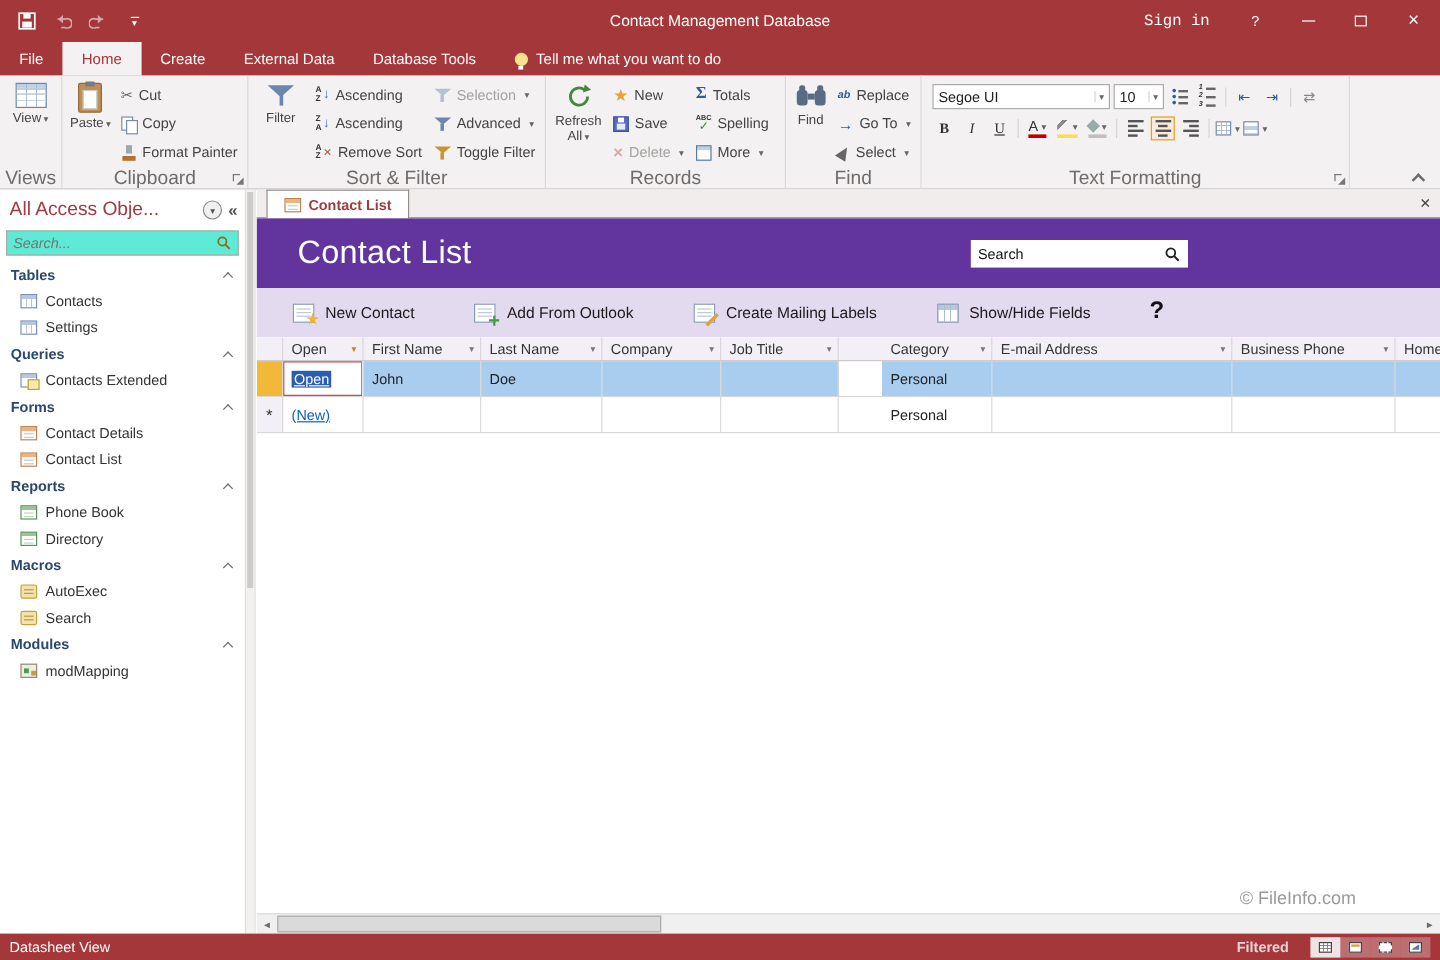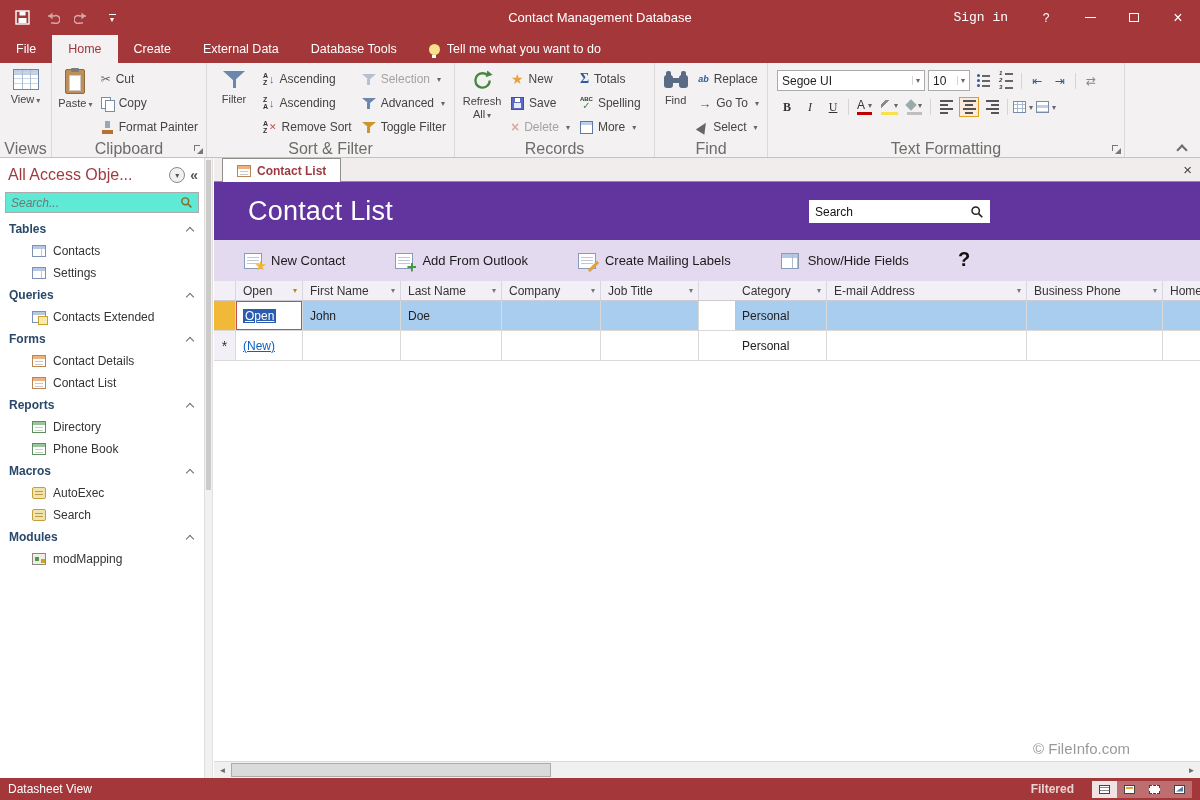--- a/index.html
+++ b/index.html
@@ -137,21 +137,21 @@
   .np-title { height:34px; display:flex; align-items:center; padding:0 6px 0 8px; gap:5px; }
   .np-t { font-size:16px; color:#A03B41; flex:1; white-space:nowrap; overflow:hidden; }
   .np-dd { width:16px; height:16px; border-radius:50%; border:1px solid #8A8A8A; background:#F0F0F0; display:flex; align-items:center; justify-content:center; font-size:8px; color:#555; flex:none; }
   .np-col { font-size:14px; color:#555; font-weight:bold; flex:none; }
   .np-search { margin:0 5px 5px; border:1px solid #ABABAB; background:#5eead4; height:21px; display:flex; align-items:center; padding:0 5px; gap:4px; }
   .np-search input { border:none; outline:none; flex:1; font-size:12px; font-style:italic; color:#666; font-family:inherit; background:transparent; min-width:0; }
   .magsvg { display:block; }
   .np-gh { height:22px; display:flex; align-items:center; padding:0 9px; font-weight:bold; color:#29486B; font-size:12px; }
   .np-gh .chev { margin-left:auto; width:10px; height:9px; }
   .chev::before { content:''; display:block; width:5px; height:5px; border-right:1.6px solid #6B6B6B; border-bottom:1.6px solid #6B6B6B; transform:rotate(-135deg); margin:3px auto 0; }
-  .np-item { height:22px; display:flex; align-items:center; gap:7px; padding-left:32px; font-size:12px; color:#333; }
+  .np-item { height:22px; display:flex; align-items:center; gap:7px; padding-left:17px; font-size:12px; color:#333; }
   .oi { width:14px; height:12px; flex:none; position:relative; }
   .oi-table { border:1px solid #7D90B5; background:linear-gradient(#B7C8E4 0 3px,#fff 3px); }
   .oi-table::before { content:''; position:absolute; inset:0; background:repeating-linear-gradient(90deg,transparent 0 3.6px,#B9C6DA 3.6px 4.3px); }
   .oi-query { border:1px solid #7D90B5; background:linear-gradient(#B7C8E4 0 3px,#fff 3px); }
   .oi-query::after { content:''; position:absolute; right:-3px; bottom:-3px; width:8px; height:7px; border:1px solid #C9A227; background:#F7EBB0; }
   .oi-form { border:1px solid #B98553; background:linear-gradient(#ECB380 0 3px,#fff 3px); }
   .oi-form::before { content:''; position:absolute; left:2px; top:5px; right:2px; height:1px; background:#C9C9C9; box-shadow:0 3px 0 #C9C9C9; }
   .oi-report { border:1px solid #5E8F5E; background:linear-gradient(#9CC49C 0 3px,#fff 3px); }
   .oi-report::before { content:''; position:absolute; left:2px; top:5px; right:2px; height:1px; background:#BFD4BF; box-shadow:0 3px 0 #BFD4BF; }
   .oi-macro { border:1px solid #C2A13C; background:#F2E3AC; border-radius:2px; }
@@ -612,25 +612,25 @@
           <span class="oi oi-form"></span>
           <span>Contact List</span>
         </div>
 
       <div class="np-gh">
           <span>Reports</span>
           <span class="chev"></span>
         </div>
       <div class="np-item">
           <span class="oi oi-report"></span>
+          <span>Phone Book</span>
+        </div>
+      <div class="np-item">
+          <span class="oi oi-report"></span>
           <span>Directory</span>
-        </div>
-      <div class="np-item">
-          <span class="oi oi-report"></span>
-          <span>Phone Book</span>
         </div>
 
       <div class="np-gh">
           <span>Macros</span>
           <span class="chev"></span>
         </div>
       <div class="np-item">
           <span class="oi oi-macro"></span>
           <span>AutoExec</span>
         </div>

